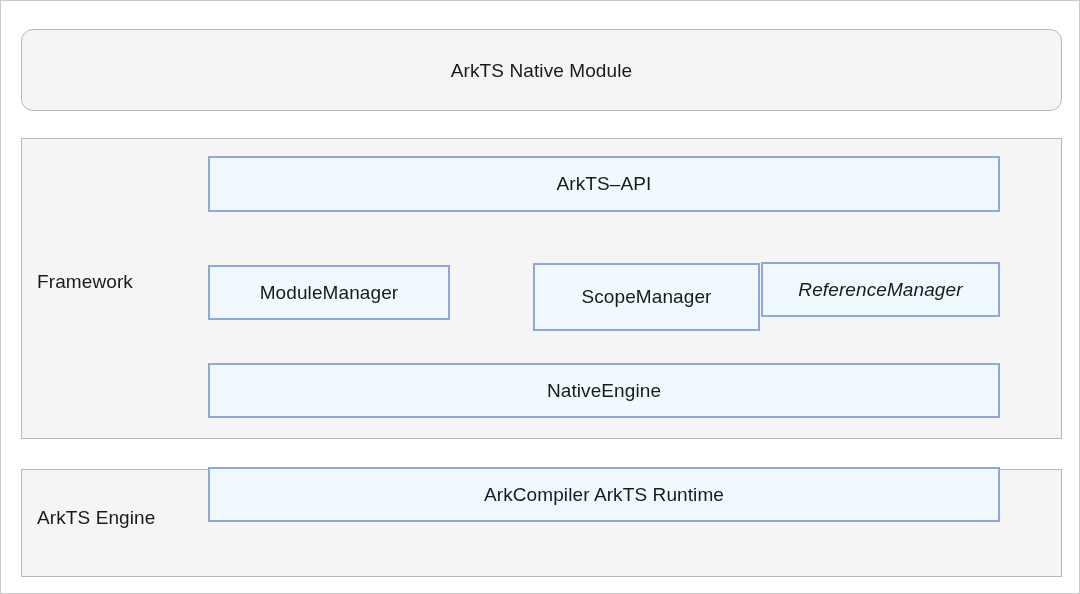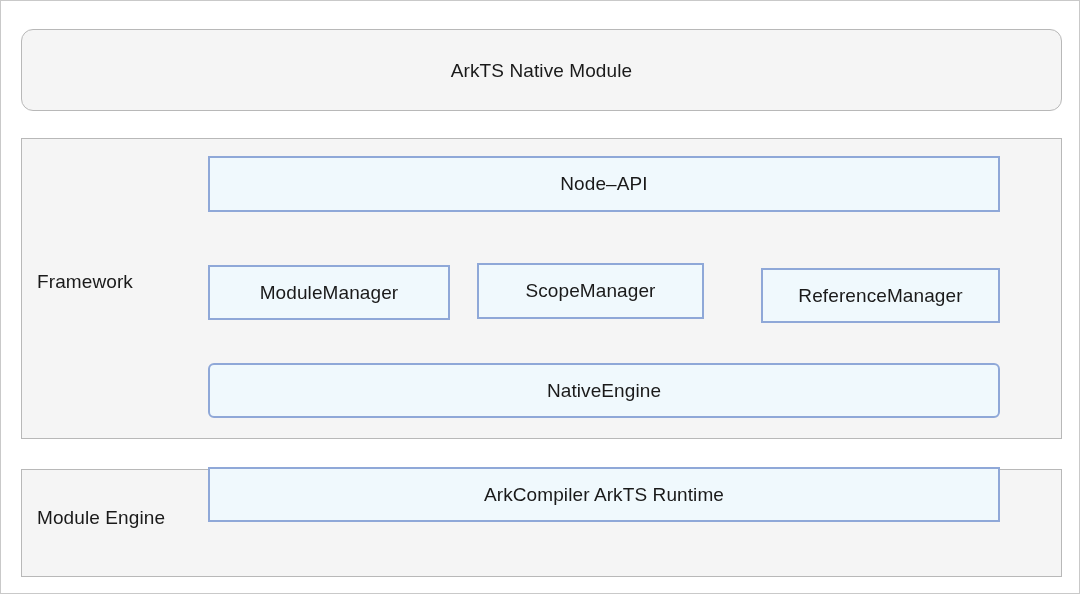--- a/index.html
+++ b/index.html
@@ -68,48 +68,48 @@
     color: #1a1a1a;
     letter-spacing: .1px;
     text-align: center;
     white-space: nowrap;
   }
 
   #box-nodeapi      { left: 207px; top: 155px; width: 792px; height: 56px; }
 
   
   #box-modulemgr    { left: 207px; top: 264px; width: 242px; height: 55px; }
-  #box-scopemgr     { left: 476px; top: 262px; width: 227px; height: 56px; }
-  #box-referencemgr { left: 760px; top: 267px; width: 239px; height: 55px; }
+  #box-scopemgr     { left: 532px; top: 262px; width: 227px; height: 68px; }
+  #box-referencemgr { left: 760px; top: 261px; width: 239px; height: 55px; font-style: italic; }
 
-  #box-nativeengine { left: 207px; top: 362px; width: 792px; height: 55px; border-radius: 6px; }
+  #box-nativeengine { left: 207px; top: 362px; width: 792px; height: 55px; }
   #box-runtime      { left: 207px; top: 466px; width: 792px; height: 55px; }
 </style>
 </head>
 <body>
 
 <div class="canvas">
 
   <div class="layer" id="layer-native">
     <div class="layer-title" style="top: 30px;">ArkTS Native Module</div>
   </div>
 
   <div class="layer" id="layer-framework"></div>
 
   <div class="layer-label" id="label-framework">Framework</div>
 
-  <div class="box" id="box-nodeapi">Node–API</div>
+  <div class="box" id="box-nodeapi">ArkTS–API</div>
 
   <div class="box" id="box-modulemgr">ModuleManager</div>
 
   <div class="box" id="box-scopemgr">ScopeManager</div>
 
   <div class="box" id="box-referencemgr">ReferenceManager</div>
 
   <div class="box" id="box-nativeengine">NativeEngine</div>
 
   <div class="layer" id="layer-engine"></div>
 
-  <div class="layer-label" id="label-engine">Module Engine</div>
+  <div class="layer-label" id="label-engine">ArkTS Engine</div>
 
   <div class="box" id="box-runtime">ArkCompiler ArkTS Runtime</div>
 
 </div>
 
 </body></html>

